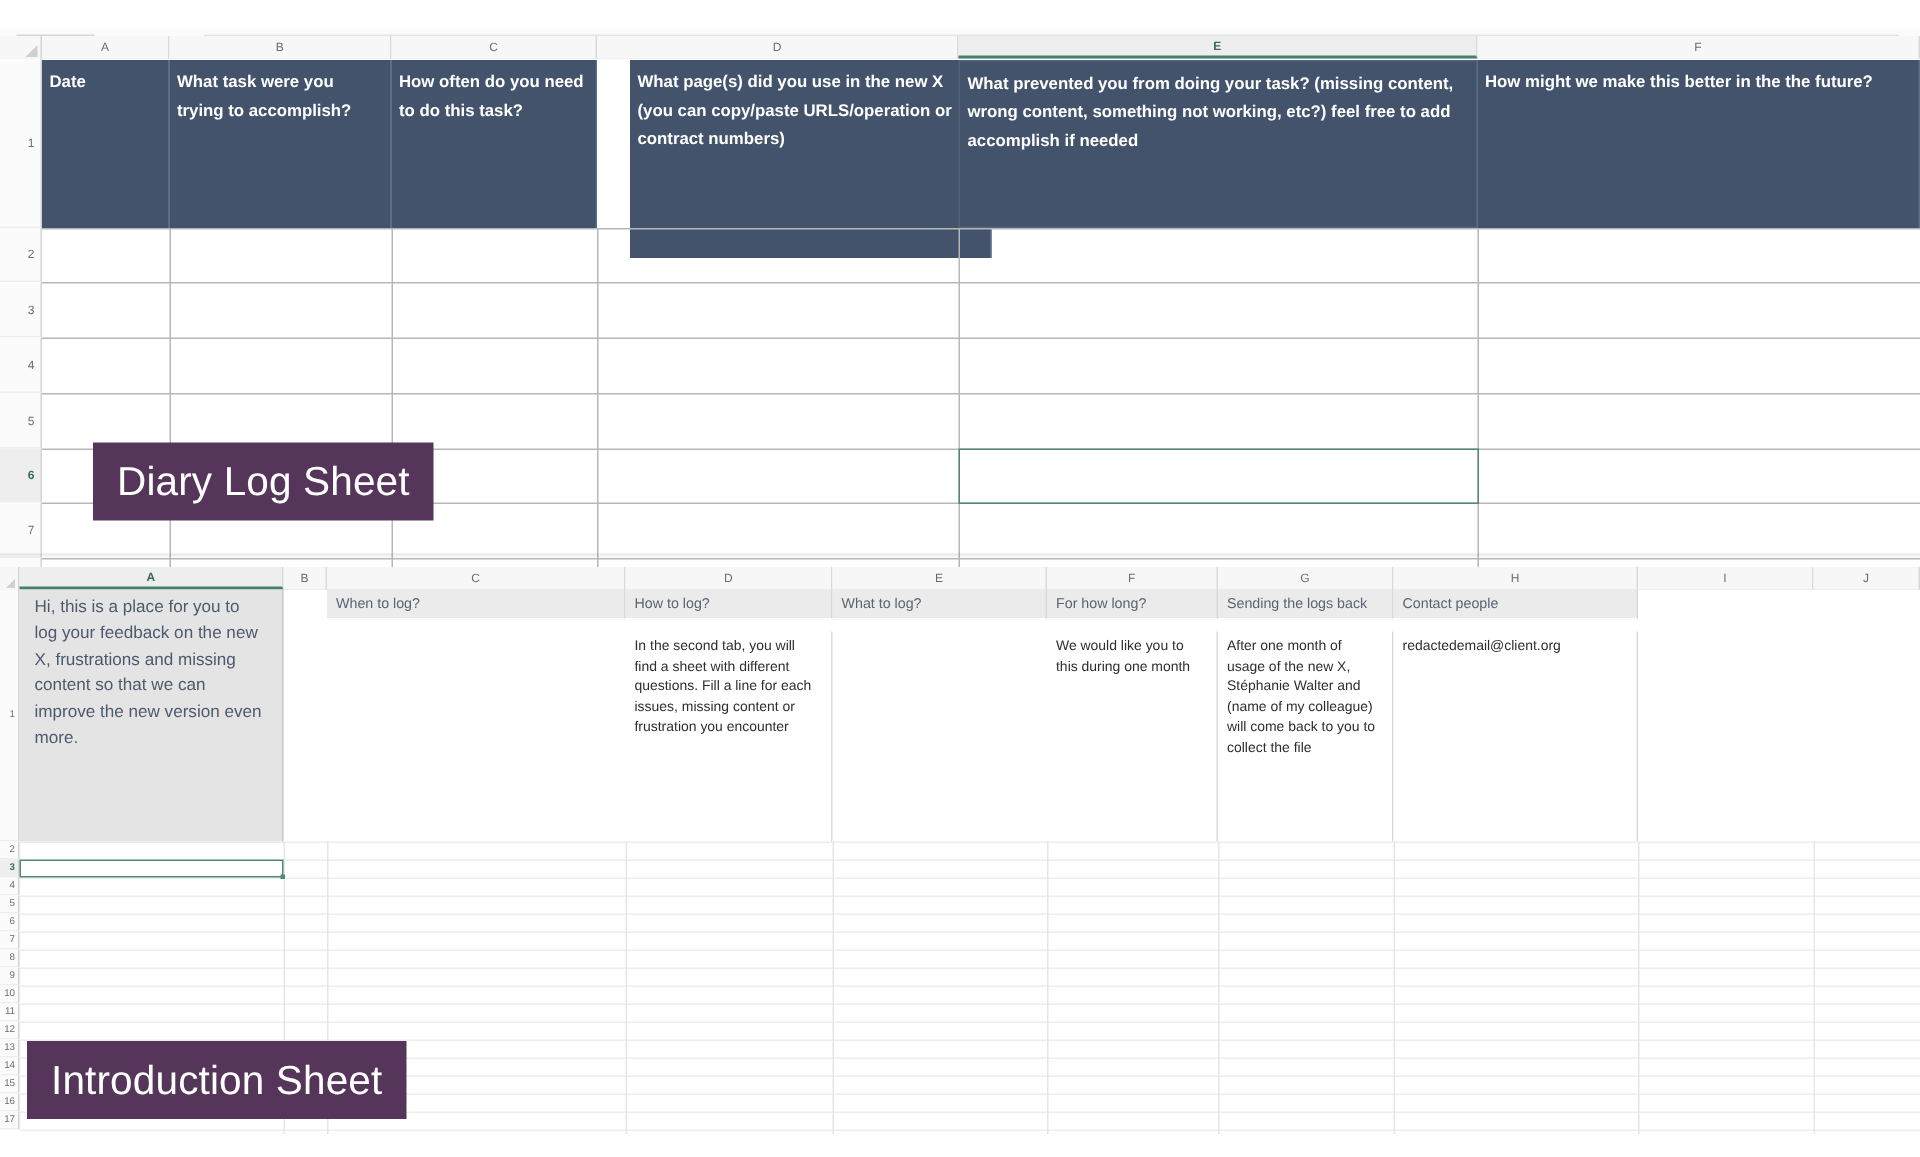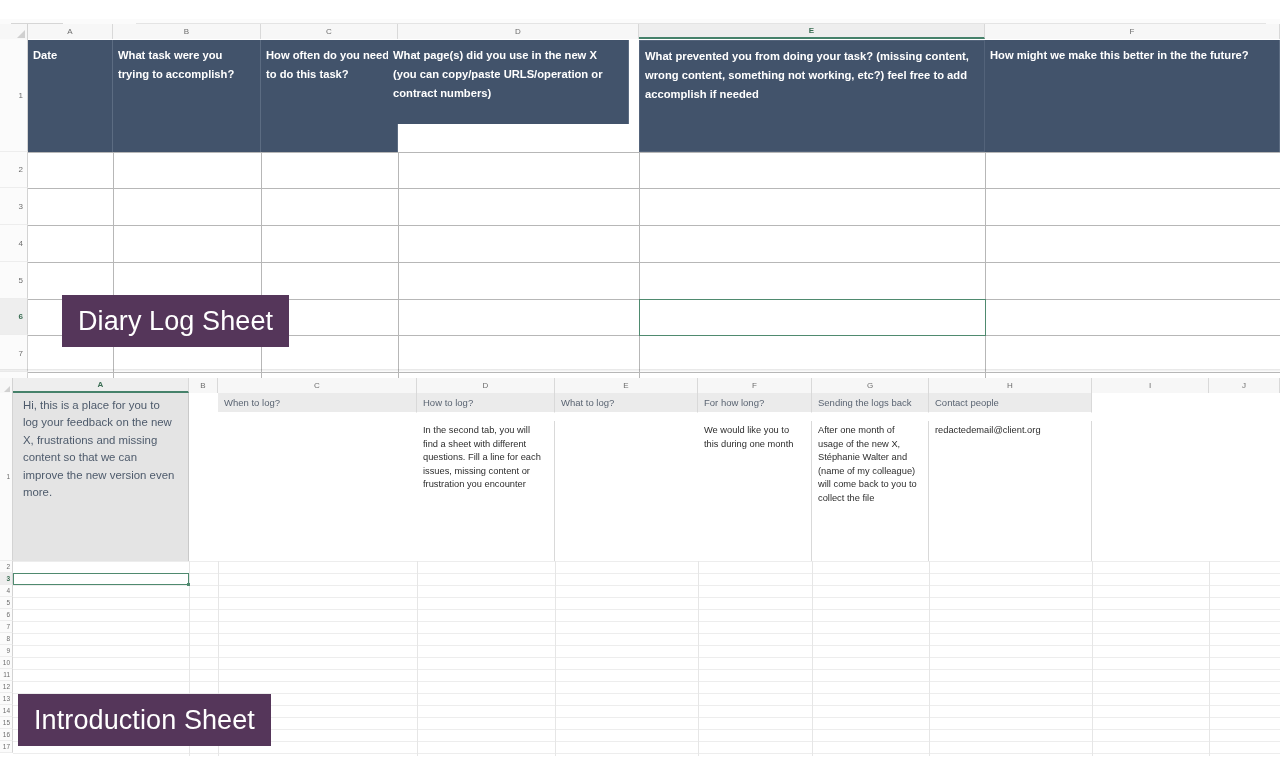--- a/index.html
+++ b/index.html
@@ -218,21 +218,21 @@
     <div class="rowhdr" style="top:164px;height:37px;width:28px">3</div>
     <div class="rowhdr" style="top:201px;height:37px;width:28px">4</div>
     <div class="rowhdr" style="top:238px;height:37px;width:28px">5</div>
     <div class="rowhdr sel" style="top:275px;height:36px;width:28px">6</div>
     <div class="rowhdr" style="top:311px;height:37px;width:28px">7</div>
     <div class="rowhdr" style="top:348px;height:20px;width:28px">8</div>
 
     <div class="cell dhead" style="left:28px;top:16px;width:85px;height:112px">Date</div>
     <div class="cell dhead" style="left:113px;top:16px;width:148px;height:112px">What task were you trying to accomplish?</div>
     <div class="cell dhead" style="left:261px;top:16px;width:137px;height:112px">How often do you need to do this task?</div>
-    <div class="cell dhead" style="left:388px;top:16px;width:241px;height:84px">What page(s) did you use in the new X (you can copy/paste URLS/operation or contract numbers)</div>
+    <div class="cell dhead" style="left:420px;top:16px;width:241px;height:132px">What page(s) did you use in the new X (you can copy/paste URLS/operation or contract numbers)</div>
     <div class="cell dhead sel-col" style="left:639px;top:16px;width:346px;height:112px">What prevented you from doing your task? (missing content, wrong content, something not working, etc?) feel free to add accomplish if needed</div>
     <div class="cell dhead" style="left:985px;top:16px;width:295px;height:112px">How might we make this better in the the future?</div>
 
     <div class="drow-line" style="left:28px;top:128px;width:1252px"></div>
     <div class="drow-line" style="left:28px;top:164px;width:1252px"></div>
     <div class="drow-line" style="left:28px;top:201px;width:1252px"></div>
     <div class="drow-line" style="left:28px;top:238px;width:1252px"></div>
     <div class="drow-line" style="left:28px;top:275px;width:1252px"></div>
     <div class="drow-line" style="left:28px;top:311px;width:1252px"></div>
     <div class="drow-line" style="left:28px;top:348px;width:1252px"></div>

